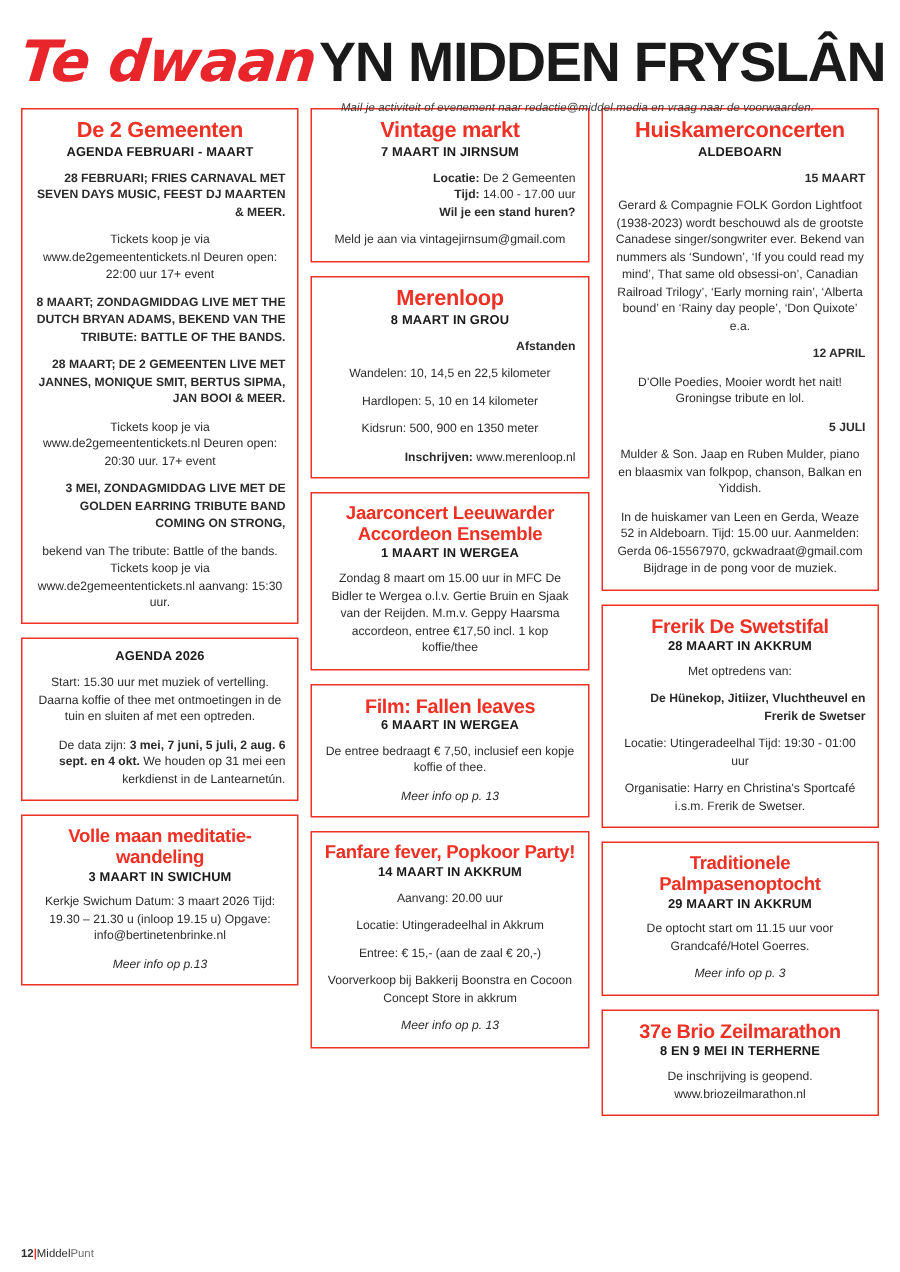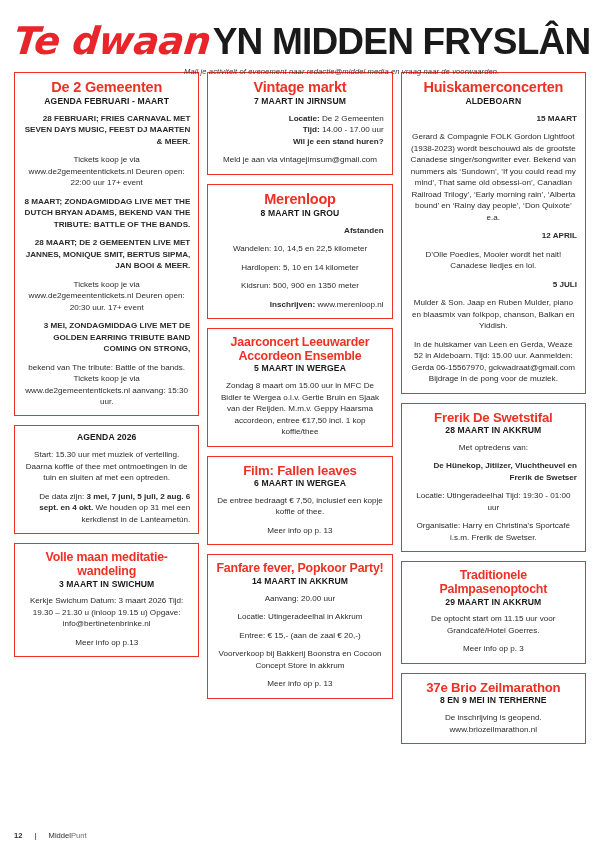--- a/index.html
+++ b/index.html
@@ -48,20 +48,21 @@
     font-size: 37px;
     color: #1a1a1a;
     letter-spacing: -0.8px;
     line-height: 1;
   }
   .mast-sub {
     font-family: "Liberation Sans", sans-serif;
     font-style: italic;
     font-size: 7.6px;
     color: #3a3a3a;
+    text-align: center;
     margin-top: 7px;
     padding-left: 170px;
     letter-spacing: 0.1px;
   }
 
   
   .columns {
     display: flex;
     gap: 8px;
     padding: 0 14px;
@@ -100,32 +101,32 @@
     margin-bottom: 6px;
   }
   .box p {
     font-size: 8.1px;
     line-height: 1.42;
     color: #2b2b2b;
     margin: 0 0 7px 0;
   }
   .box p:last-child { margin-bottom: 0; }
   .box p.bold { font-weight: 700; text-align: right; }
-  .box p.ital { }
+  .box p.ital { font-style: italic; }
   .box p.tight { margin-bottom: 0; text-align: right; }
   .box .b { font-weight: 700; }
 
   
   .footer {
     position: absolute;
     left: 14px;
     bottom: 8px;
     display: flex;
     align-items: center;
-    gap: 12px;
+    gap: 0;
     font-size: 7.6px;
   }
   .footer .pg { font-weight: 700; color: #2b2b2b; }
   .footer .bar { color: #ee3124; font-weight: 700; }
   .footer .brand-a { font-weight: 400; color: #2b2b2b; }
   .footer .brand-b { font-weight: 400; color: #6f6f6f; }
 </style>
 </head>
 <body>
 
@@ -177,21 +178,21 @@
           <h2 class="">Merenloop</h2>
           <h3>8 MAART IN GROU</h3>
           <p class="bold">Afstanden</p>
           <p>Wandelen: 10, 14,5 en 22,5 kilometer</p>
           <p>Hardlopen: 5, 10 en 14 kilometer</p>
           <p>Kidsrun: 500, 900 en 1350 meter</p>
           <p class="tight" style="margin-bottom: 0px;"><span class="b">Inschrijven:</span> www.merenloop.nl</p>
         </div>
         <div class="box">
           <h2 class="xsmall">Jaarconcert Leeuwarder Accordeon Ensemble</h2>
-          <h3>5 MAART IN WERGEA</h3>
+          <h3>1 MAART IN WERGEA</h3>
           <p>Zondag 8 maart om 15.00 uur in MFC De Bidler te Wergea o.l.v. Gertie Bruin en Sjaak van der Reijden. M.m.v. Geppy Haarsma accordeon, entree €17,50 incl. 1 kop koffie/thee</p>
         </div>
         <div class="box">
           <h2 class="small">Film: Fallen leaves</h2>
           <h3>6 MAART IN WERGEA</h3>
           <p>De entree bedraagt € 7,50, inclusief een kopje koffie of thee.</p>
           <p class="ital">Meer info op p. 13</p>
         </div>
         <div class="box">
           <h2 class="xsmall">Fanfare fever, Popkoor Party!</h2>
@@ -203,21 +204,21 @@
           <p class="ital">Meer info op p. 13</p>
         </div>
       </div>
     <div class="col">
         <div class="box">
           <h2 class="">Huiskamerconcerten</h2>
           <h3>ALDEBOARN</h3>
           <p class="bold">15 MAART</p>
           <p>Gerard &amp; Compagnie FOLK Gordon Lightfoot (1938-2023) wordt beschouwd als de grootste Canadese singer/songwriter ever. Bekend van nummers als ‘Sundown’, ‘If you could read my mind’, That same old obsessi-on’, Canadian Railroad Trilogy’, ‘Early morning rain’, ‘Alberta bound’ en ‘Rainy day people’, ‘Don Quixote’ e.a.</p>
           <p class="bold">12 APRIL</p>
-          <p>D’Olle Poedies, Mooier wordt het nait! Canadese liedjes en lol.</p>
+          <p>D’Olle Poedies, Mooier wordt het nait! Groningse tribute en lol.</p>
           <p class="bold">5 JULI</p>
           <p>Mulder &amp; Son. Jaap en Ruben Mulder, piano en blaasmix van folkpop, chanson, Balkan en Yiddish.</p>
           <p>In de huiskamer van Leen en Gerda, Weaze 52 in Aldeboarn. Tijd: 15.00 uur. Aanmelden: Gerda 06-15567970, gckwadraat@gmail.com Bijdrage in de pong voor de muziek.</p>
         </div>
         <div class="box">
           <h2 class="small">Frerik De Swetstifal</h2>
           <h3>28 MAART IN AKKRUM</h3>
           <p>Met optredens van:</p>
           <p class="bold">De Hünekop, Jitiizer, Vluchtheuvel en Frerik de Swetser</p>
           <p>Locatie: Utingeradeelhal Tijd: 19:30 - 01:00 uur</p>

